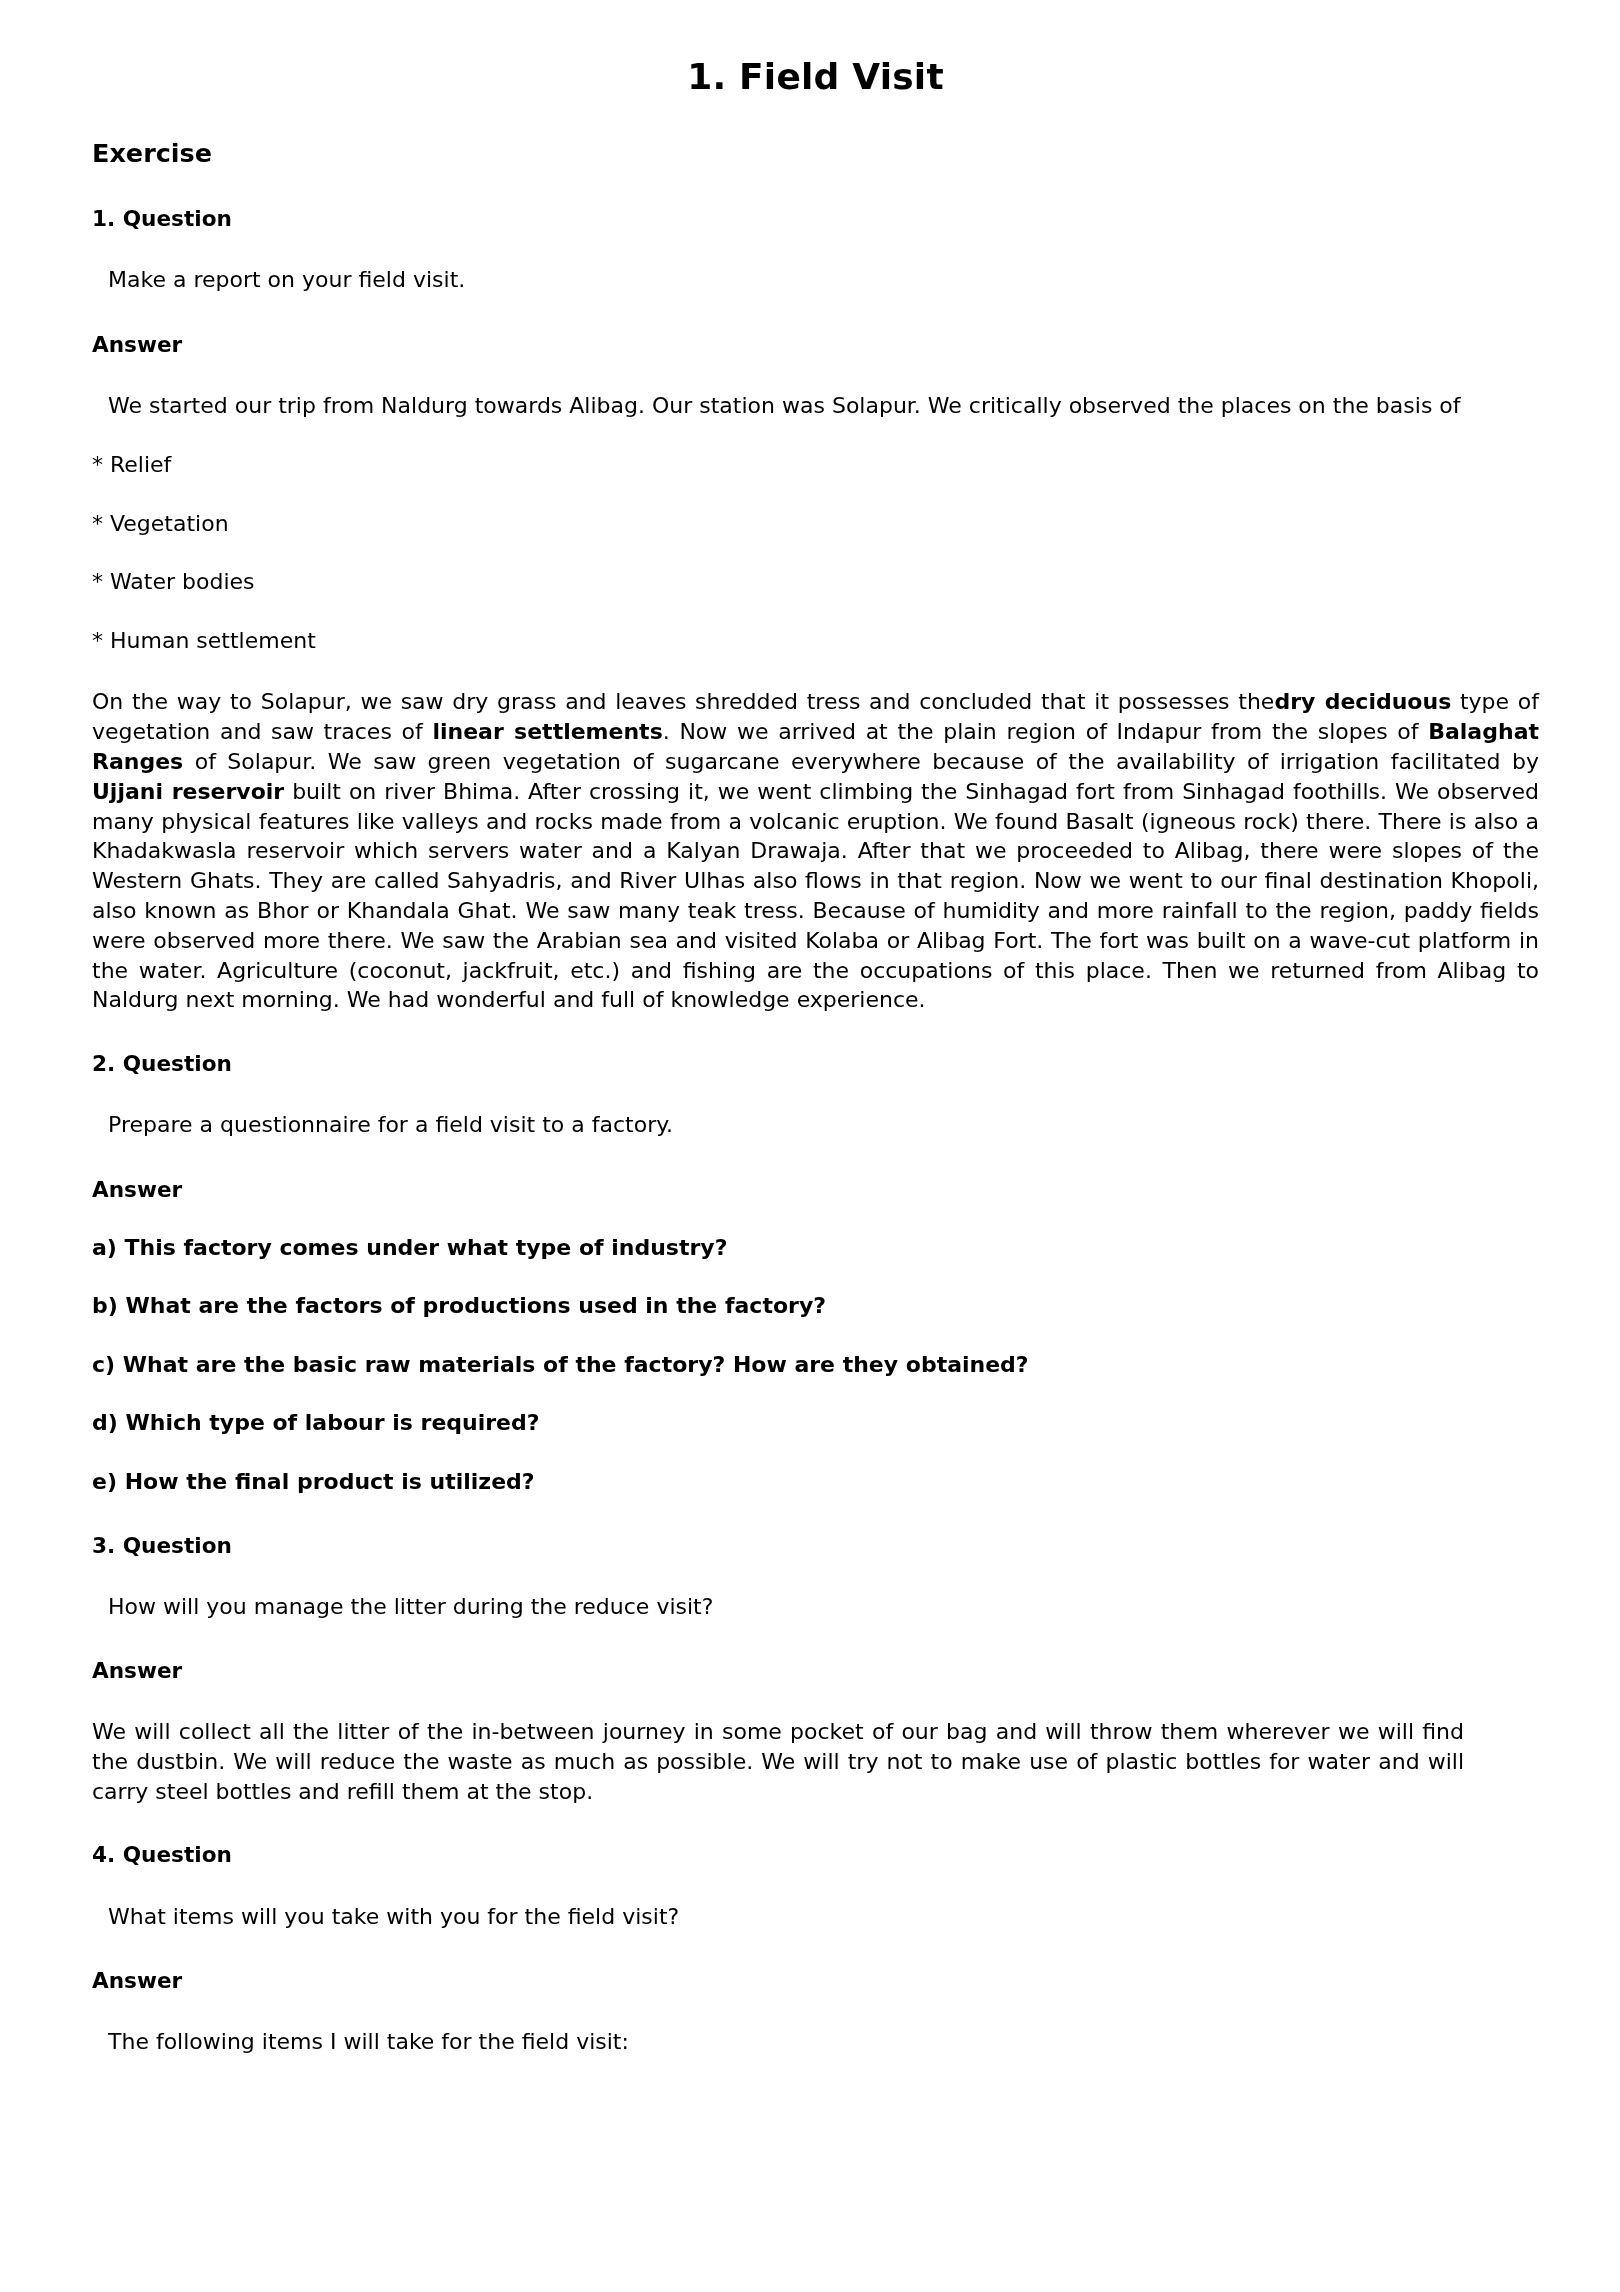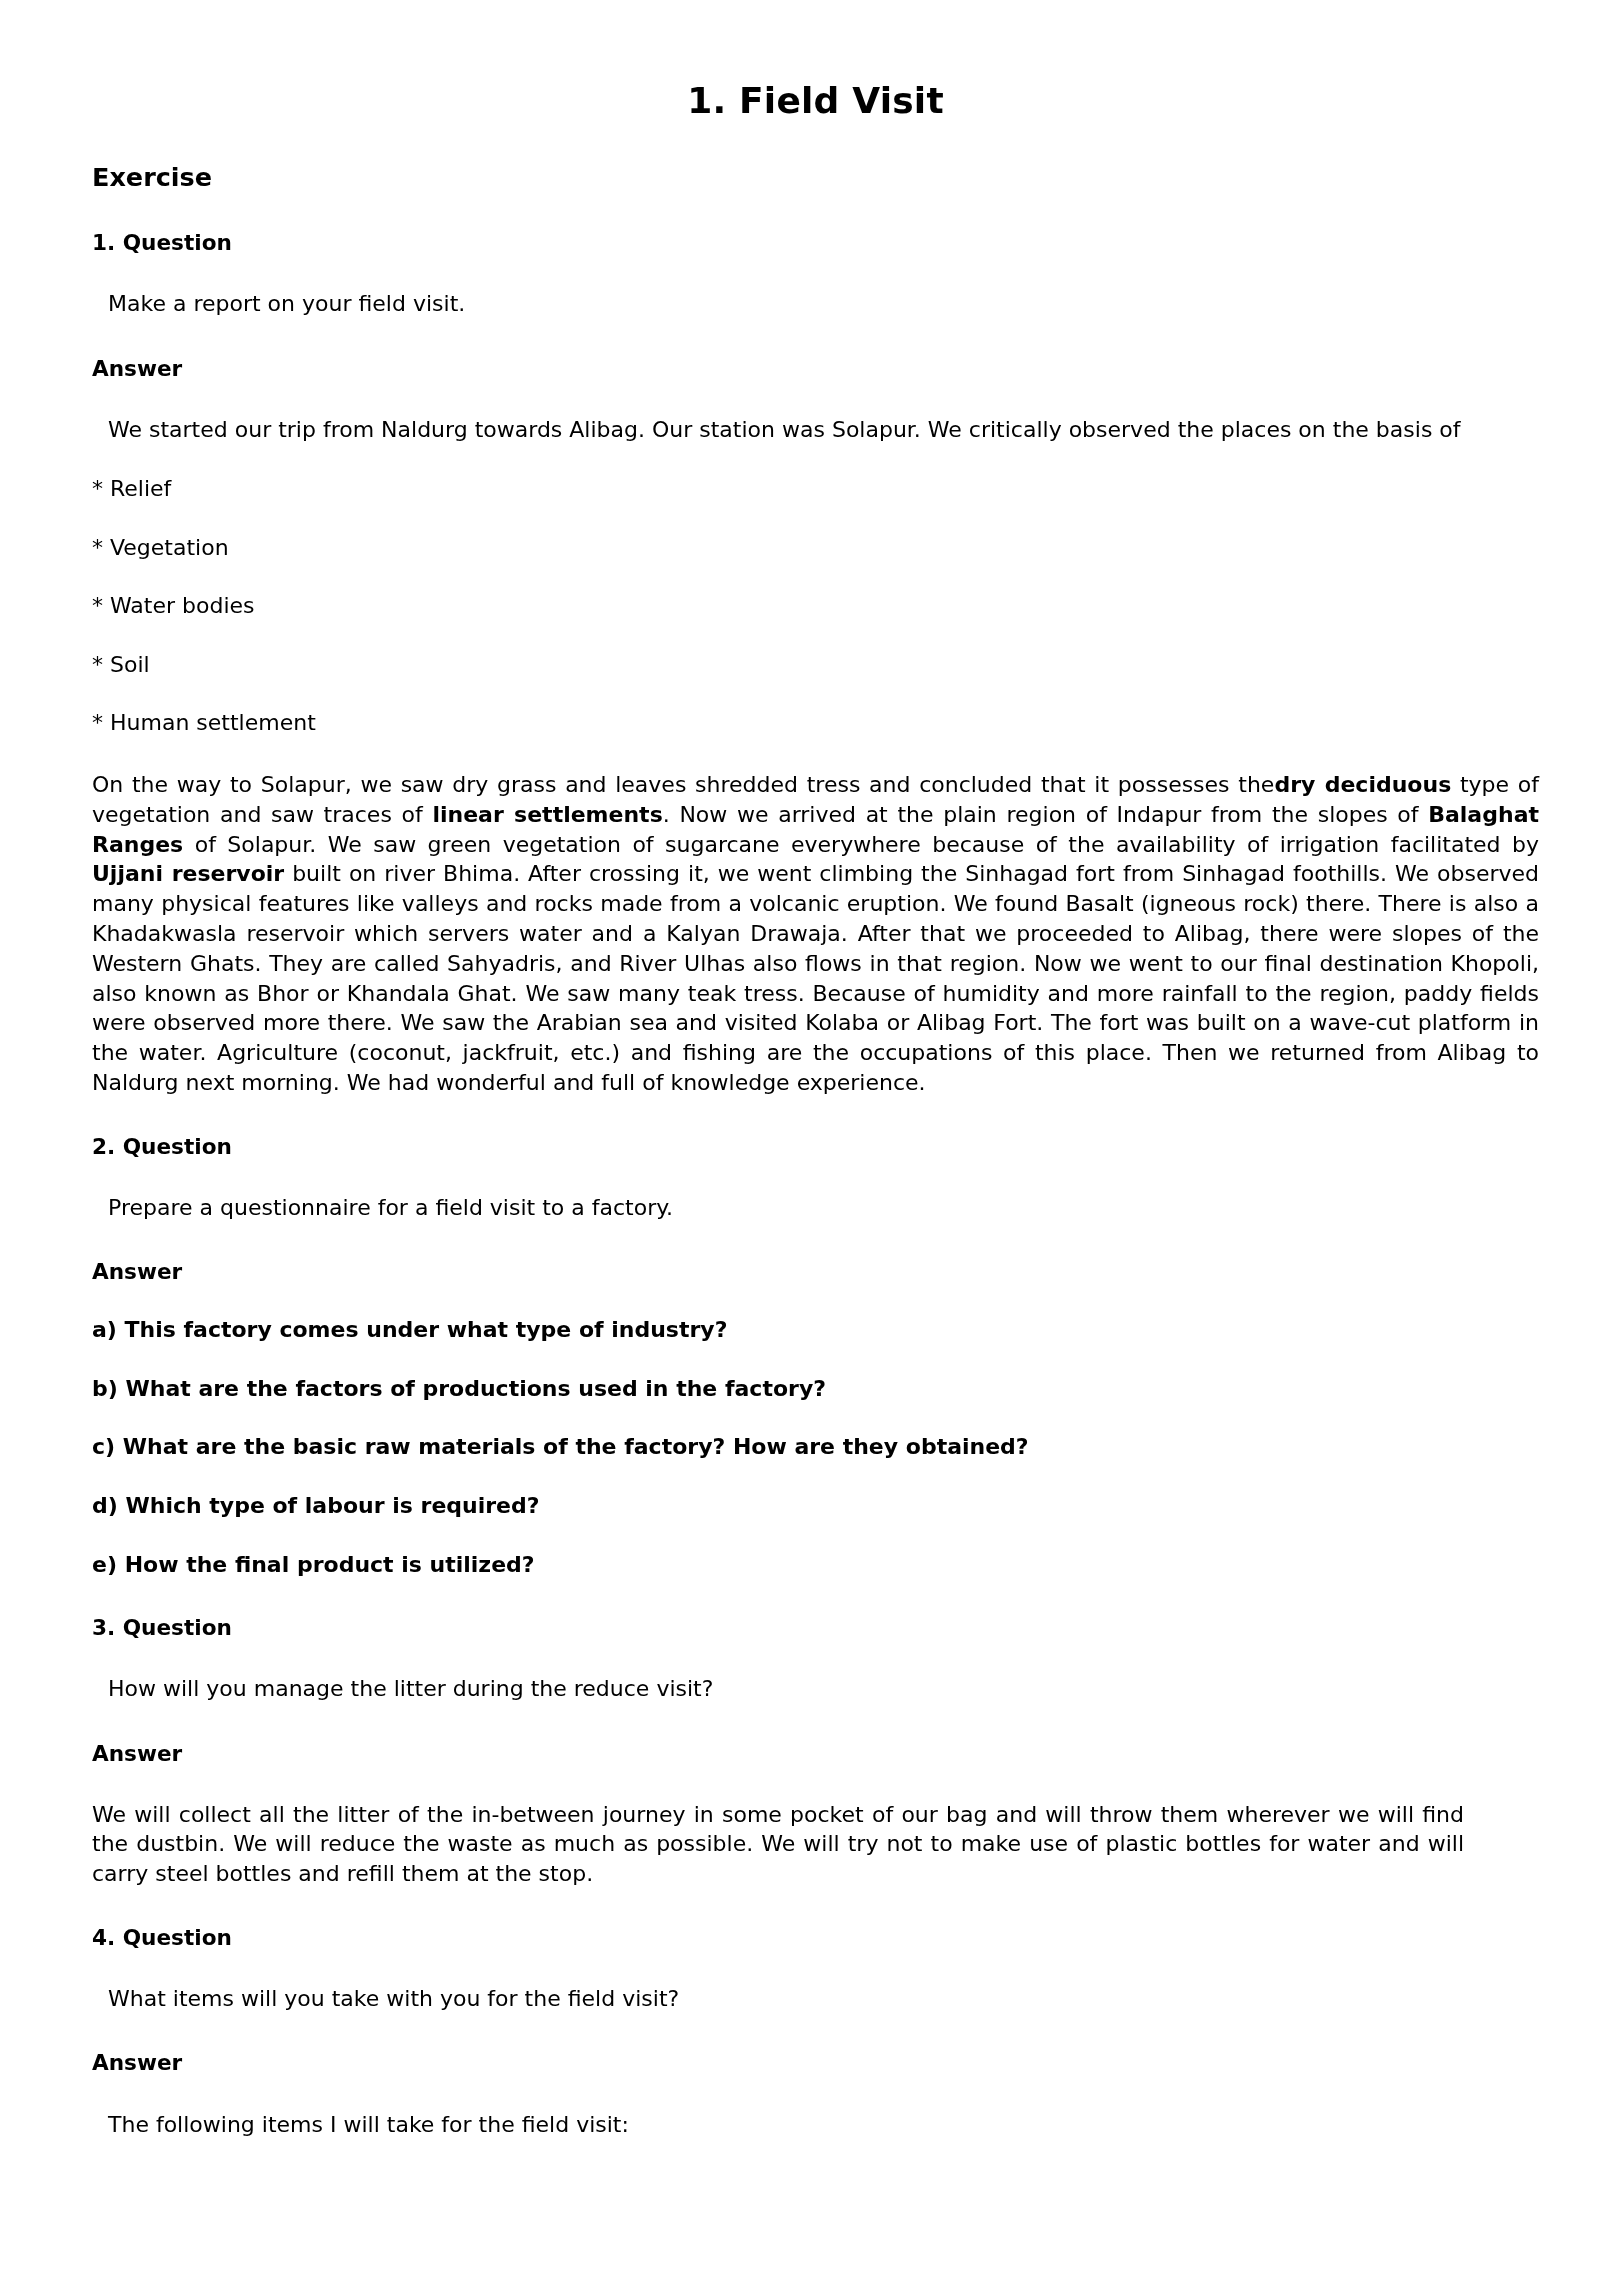--- a/index.html
+++ b/index.html
@@ -28,21 +28,21 @@
     left: 92px;
     top: 0;
     width: 1447px;
   }
   .doc-title {
     text-align: center;
     font-size: 36px;
     font-weight: bold;
     letter-spacing: 0.2px;
     margin: 0;
-    padding-top: 78px;
+    padding-top: 54px;
     padding-bottom: 0;
     line-height: 1.25;
   }
   .h-exercise {
     font-size: 25.5px;
     font-weight: bold;
     margin: 38px 0 0 0;
     line-height: 1.3;
   }
   .h-question {
@@ -108,21 +108,20 @@
     <div class="h-exercise">Exercise</div>
 
     <div class="h-question">1. Question</div>
     <div class="para">Make a report on your field visit.</div>
     <div class="h-answer">Answer</div>
     <div class="para-wrap">We started our trip from Naldurg towards Alibag. Our station was Solapur. We critically observed the places on the basis of</div>
 
     <div class="star-item">* Relief</div>
     <div class="star-item">* Vegetation</div>
     <div class="star-item">* Water bodies</div>
-    <div class="star-item">* Soil</div>
     <div class="star-item">* Human settlement</div>
 
     <div class="para-justify" id="answer-body-1"><span>On the way to Solapur, we saw dry grass and leaves shredded tress and concluded that it possesses the</span><span class="b">dry deciduous</span><span> type of vegetation and saw traces of </span><span class="b">linear settlements</span><span>. Now we arrived at the plain region of Indapur from the slopes of </span><span class="b">Balaghat Ranges</span><span> of Solapur. We saw green vegetation of sugarcane everywhere because of the availability of irrigation facilitated by </span><span class="b">Ujjani reservoir</span><span> built on river Bhima. After crossing it, we went climbing the Sinhagad fort from Sinhagad foothills. We observed many physical features like valleys and rocks made from a volcanic eruption. We found Basalt (igneous rock) there. There is also a Khadakwasla reservoir which servers water and a Kalyan Drawaja. After that we proceeded to Alibag, there were slopes of the Western Ghats. They are called Sahyadris, and River Ulhas also flows in that region. Now we went to our final destination Khopoli, also known as Bhor or Khandala Ghat. We saw many teak tress. Because of humidity and more rainfall to the region, paddy fields were observed more there. We saw the Arabian sea and visited Kolaba or Alibag Fort. The fort was built on a wave-cut platform in the water. Agriculture (coconut, jackfruit, etc.) and fishing are the occupations of this place. Then we returned from Alibag to Naldurg next morning. We had wonderful and full of knowledge experience.</span></div>
 
     <div class="h-question">2. Question</div>
     <div class="para">Prepare a questionnaire for a field visit to a factory.</div>
     <div class="h-answer">Answer</div>
     <div class="alpha-item">a) This factory comes under what type of industry?</div>
     <div class="alpha-item">b) What are the factors of productions used in the factory?</div>
     <div class="alpha-item">c) What are the basic raw materials of the factory? How are they obtained?</div>

